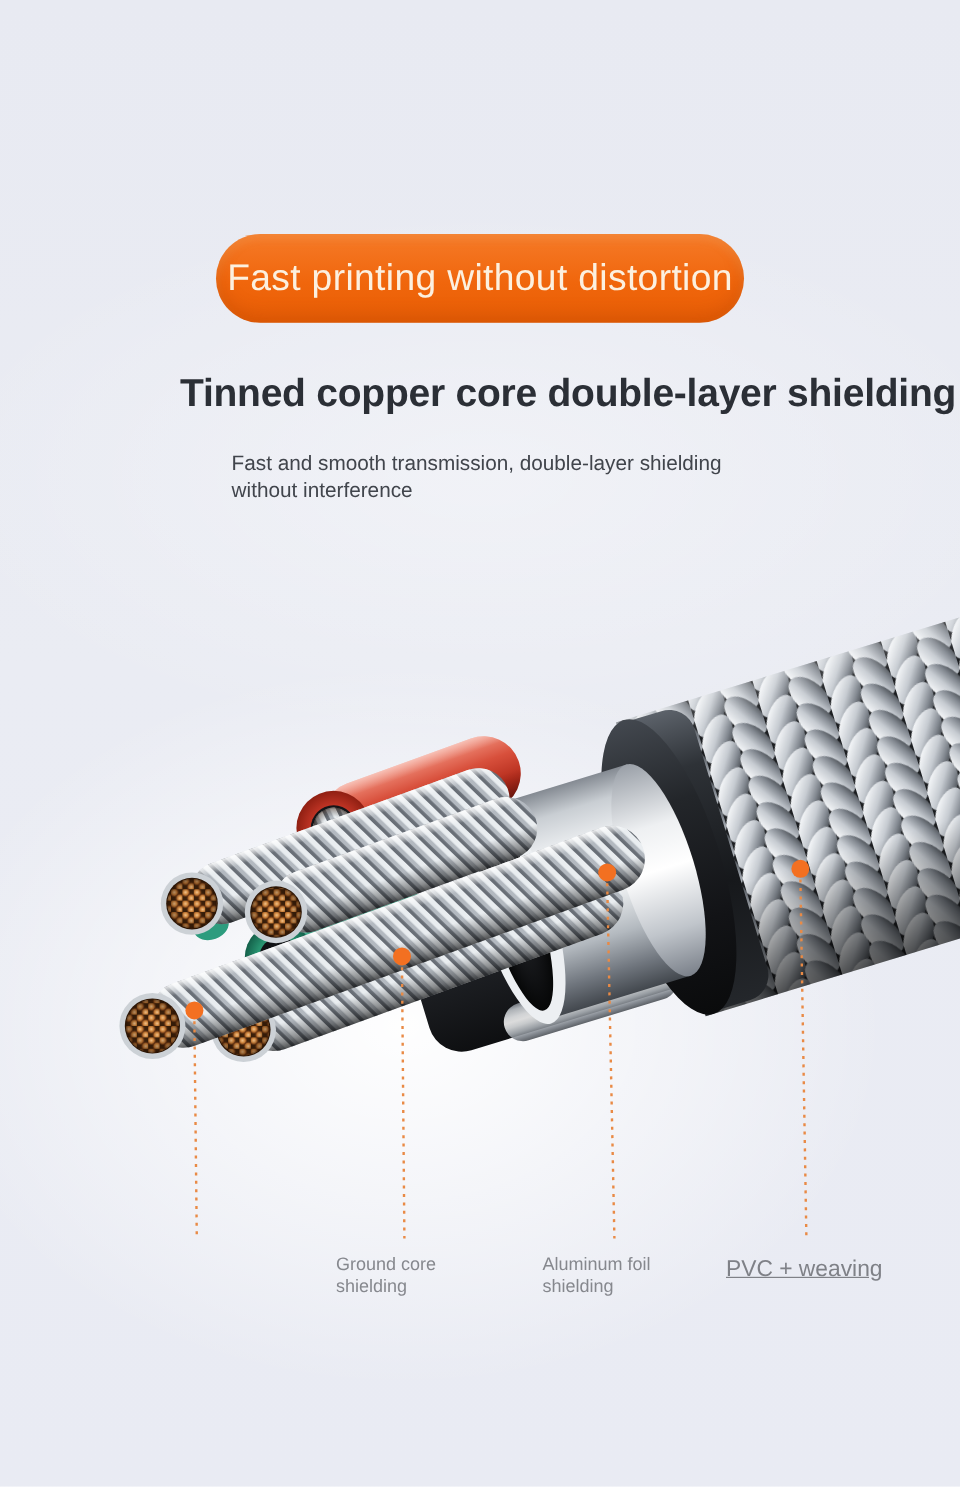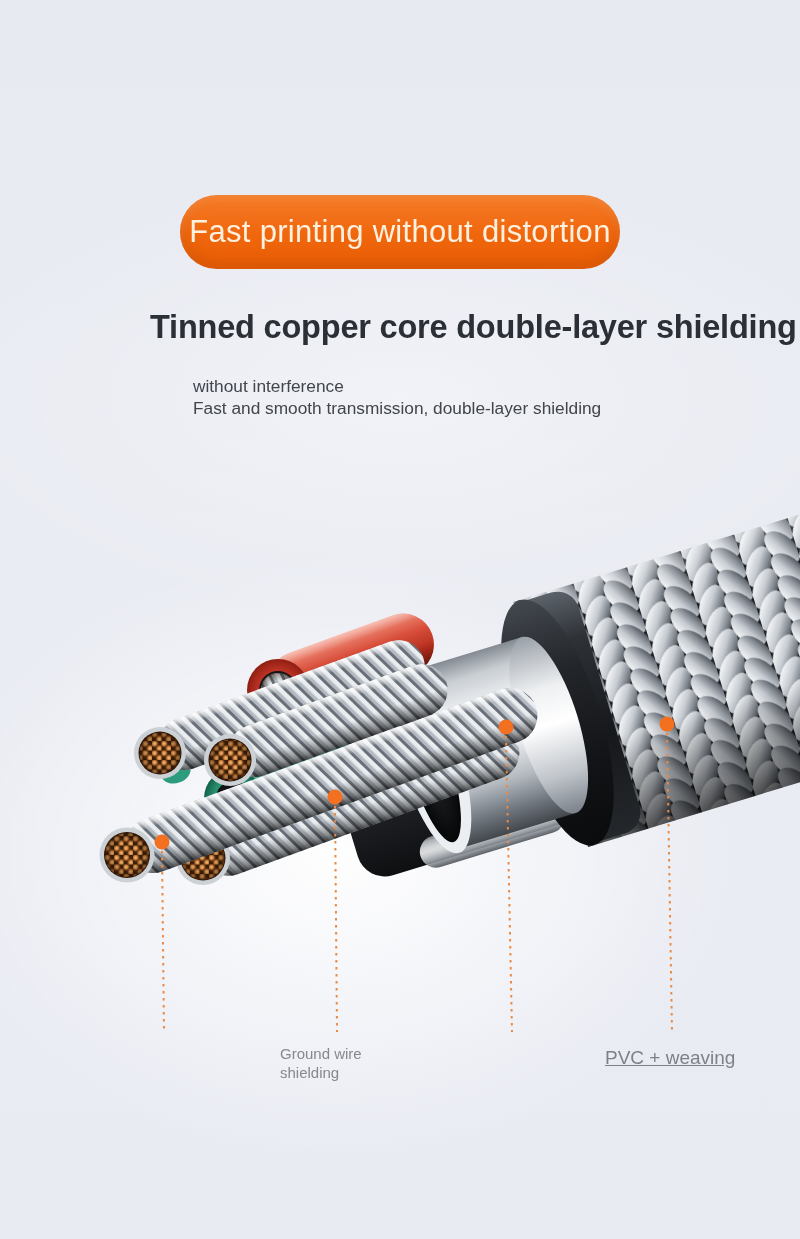--- a/index.html
+++ b/index.html
@@ -40,22 +40,22 @@
 <body>
 
 <div class="page">
 
   <div class="banner">
     <span>Fast printing without distortion</span>
   </div>
 
   <div class="h1">Tinned copper core double-layer shielding</div>
   <div class="sub">
+    <div>Fast and smooth transmission, double-layer shielding</div>
     <div>without interference</div>
-    <div>Fast and smooth transmission, double-layer shielding</div>
   </div>
 
   <svg class="fig" viewBox="0 0 800 1239" aria-hidden="true">
     <defs>
       <linearGradient id="gLeaf" x1="0" y1="0" x2="1" y2="0">
         <stop offset="0" stop-color="#f4f6f8"></stop>
         <stop offset=".45" stop-color="#c6cbd1"></stop>
         <stop offset=".8" stop-color="#81878f"></stop>
         <stop offset="1" stop-color="#53585e"></stop>
       </linearGradient>
@@ -268,16 +268,17 @@
       <line x1="667" y1="733" x2="672" y2="1032"></line>
     </g>
     <g fill="#f37021">
       <circle cx="162" cy="842" r="7.5"></circle>
       <circle cx="335" cy="797" r="7.5"></circle>
       <circle cx="506" cy="727" r="7.5"></circle>
       <circle cx="667" cy="724" r="7.5"></circle>
     </g>
   </svg>
 
-  <div class="callout co-2">Ground wire shielding</div>
+  <div class="callout co-2">Ground core shielding</div>
+  <div class="callout co-3">Aluminum foil shielding</div>
   <div class="callout co-4">PVC + weaving</div>
 
 </div>
 
 </body></html>

